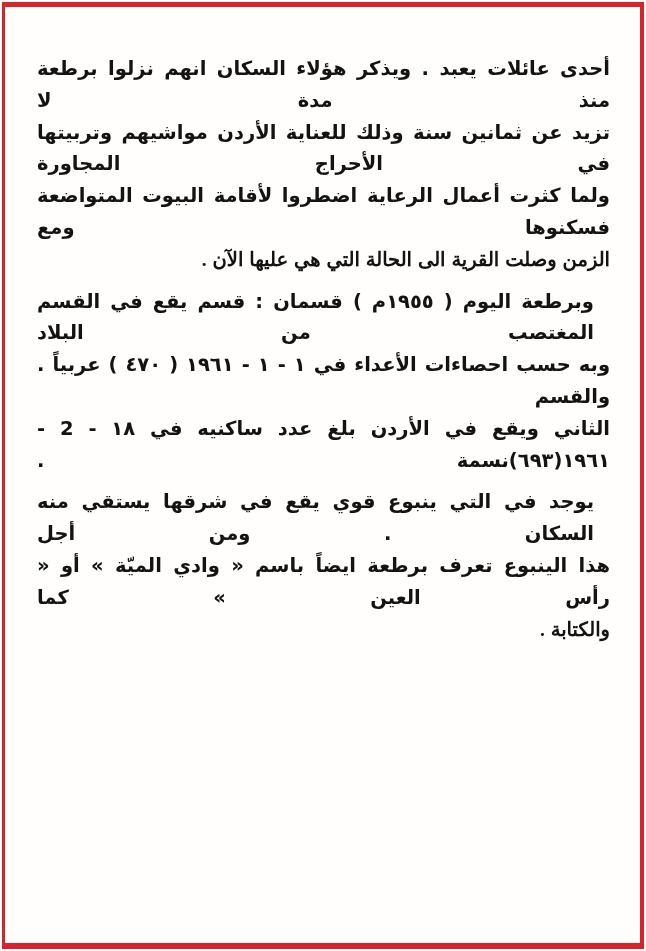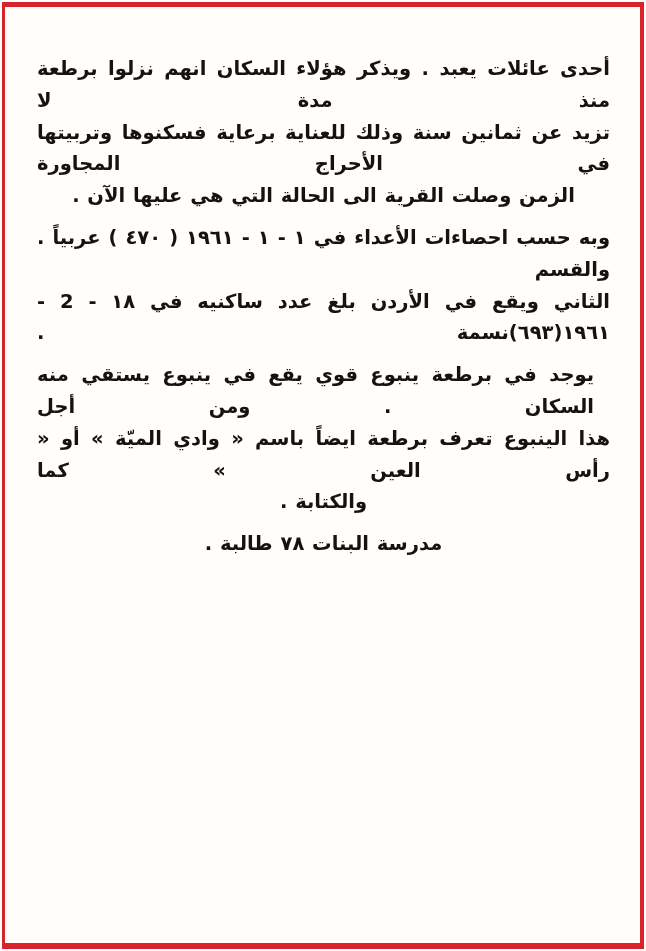--- a/index.html
+++ b/index.html
@@ -28,46 +28,48 @@
     color: #151310;
   }
   .para { margin: 0 0 10px 0; }
   .line {
     line-height: 31.8px;
     text-align: justify;
     text-align-last: justify;
     word-spacing: 1px;
   }
   .line.last {
-    text-align: center;
+    text-align: right;
     text-align-last: auto;
+    font-family: Liberation Serif, serif;
   }
   .line.indent { padding-right: 16px; }
 </style>
 </head>
 <body>
 
 <div class="frame">
   <div class="page">
 
     <div class="para">
       <div class="line">أحدى عائلات يعبد . ويذكر هؤلاء السكان انهم نزلوا برطعة منذ مدة لا</div>
-      <div class="line">تزيد عن ثمانين سنة وذلك للعناية برعاية فسكنوها وتربيتها في الأحراج المجاورة</div>
+      <div class="line">تزيد عن ثمانين سنة وذلك للعناية الأردن مواشيهم وتربيتها في الأحراج المجاورة</div>
+      <div class="line">ولما كثرت أعمال الرعاية اضطروا لأقامة البيوت المتواضعة فسكنوها ومع</div>
       <div class="line last">الزمن وصلت القرية الى الحالة التي هي عليها الآن .</div>
     </div>
 
     <div class="para">
+      <div class="line indent">وبرطعة اليوم ( ١٩٥٥م ) قسمان : قسم يقع في القسم المغتصب من البلاد</div>
       <div class="line">وبه حسب احصاءات الأعداء في ١ - ١ - ١٩٦١ ( ٤٧٠ ) عربياً . والقسم</div>
       <div class="line">الثاني ويقع في الأردن بلغ عدد ساكنيه في ١٨ - 2 - ١٩٦١(٦٩٣)نسمة .</div>
     </div>
 
     <div class="para">
-      <div class="line indent">يوجد في برطعة ينبوع قوي يقع في ينبوع يستقي منه السكان . ومن أجل</div>
+      <div class="line indent">يوجد في التي ينبوع قوي يقع في شرقها يستقي منه السكان . ومن أجل</div>
       <div class="line">هذا الينبوع تعرف برطعة ايضاً باسم « وادي الميّة » أو « رأس العين » كما</div>
       <div class="line last">والكتابة .</div>
     </div>
 
     <div class="para">
-      <div class="line last">مدرسة البنات ٧٨ طالبة .</div>
     </div>
 
   </div>
 </div>
 
 </body></html>

